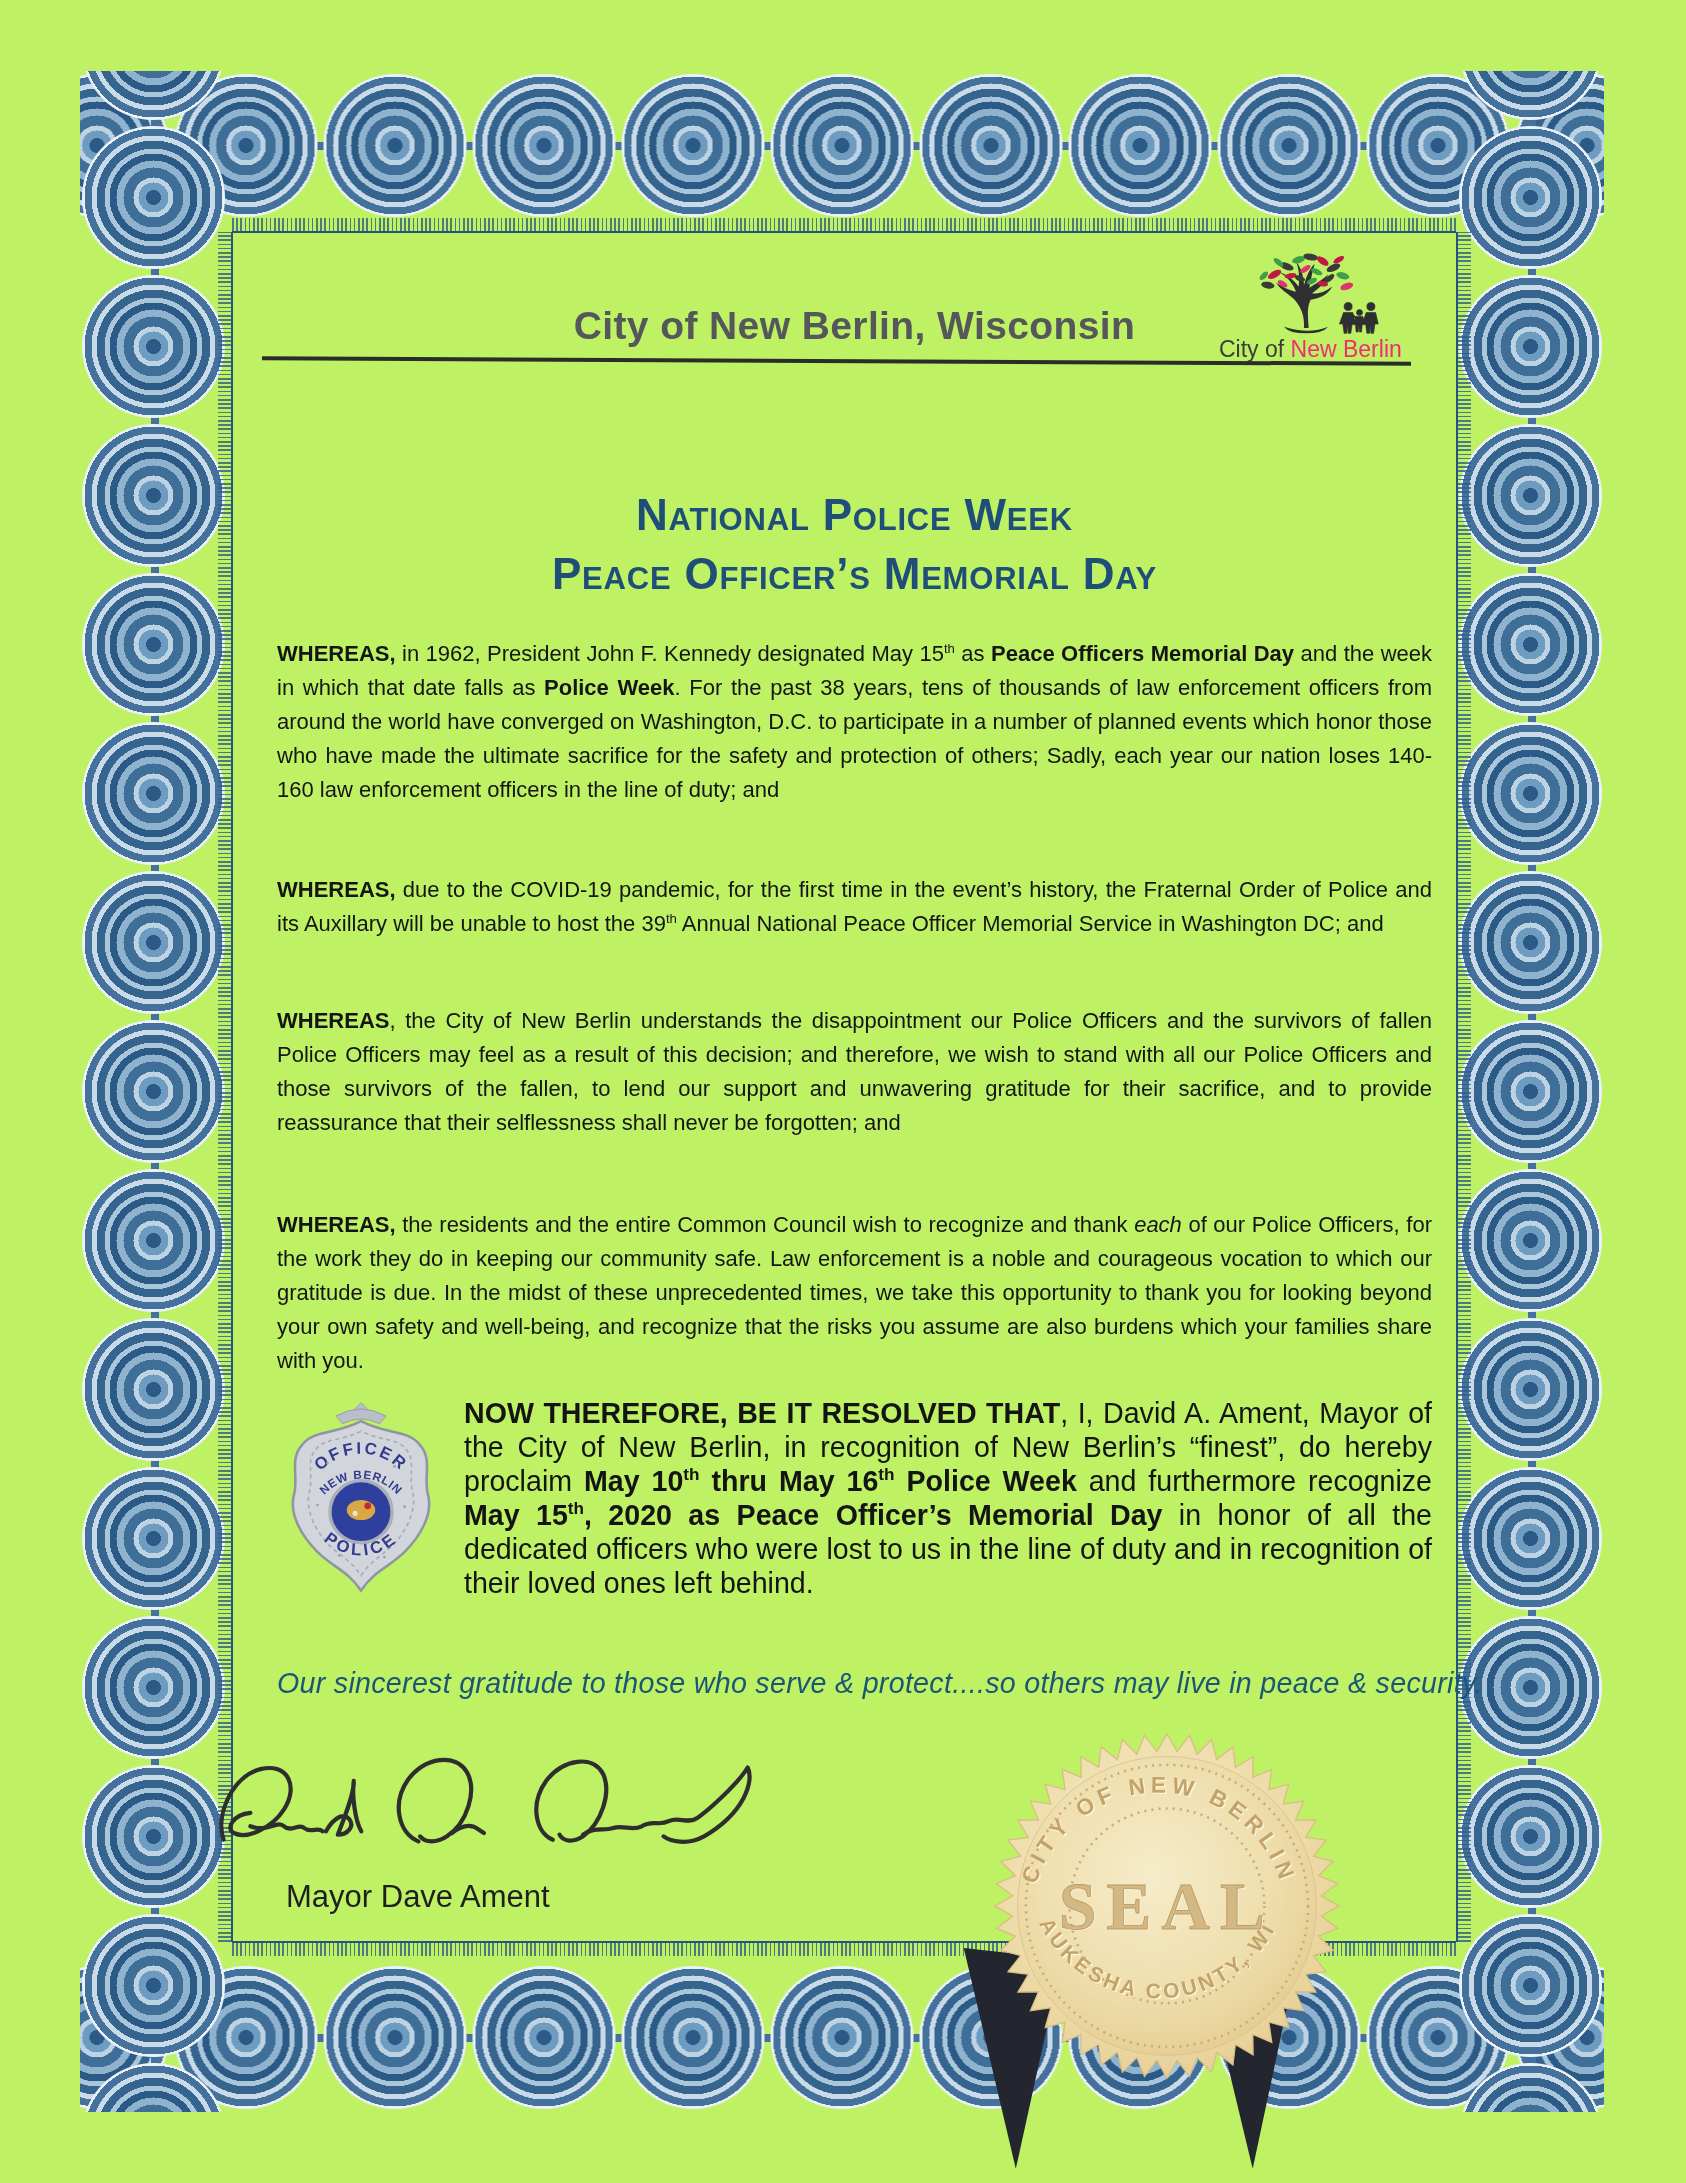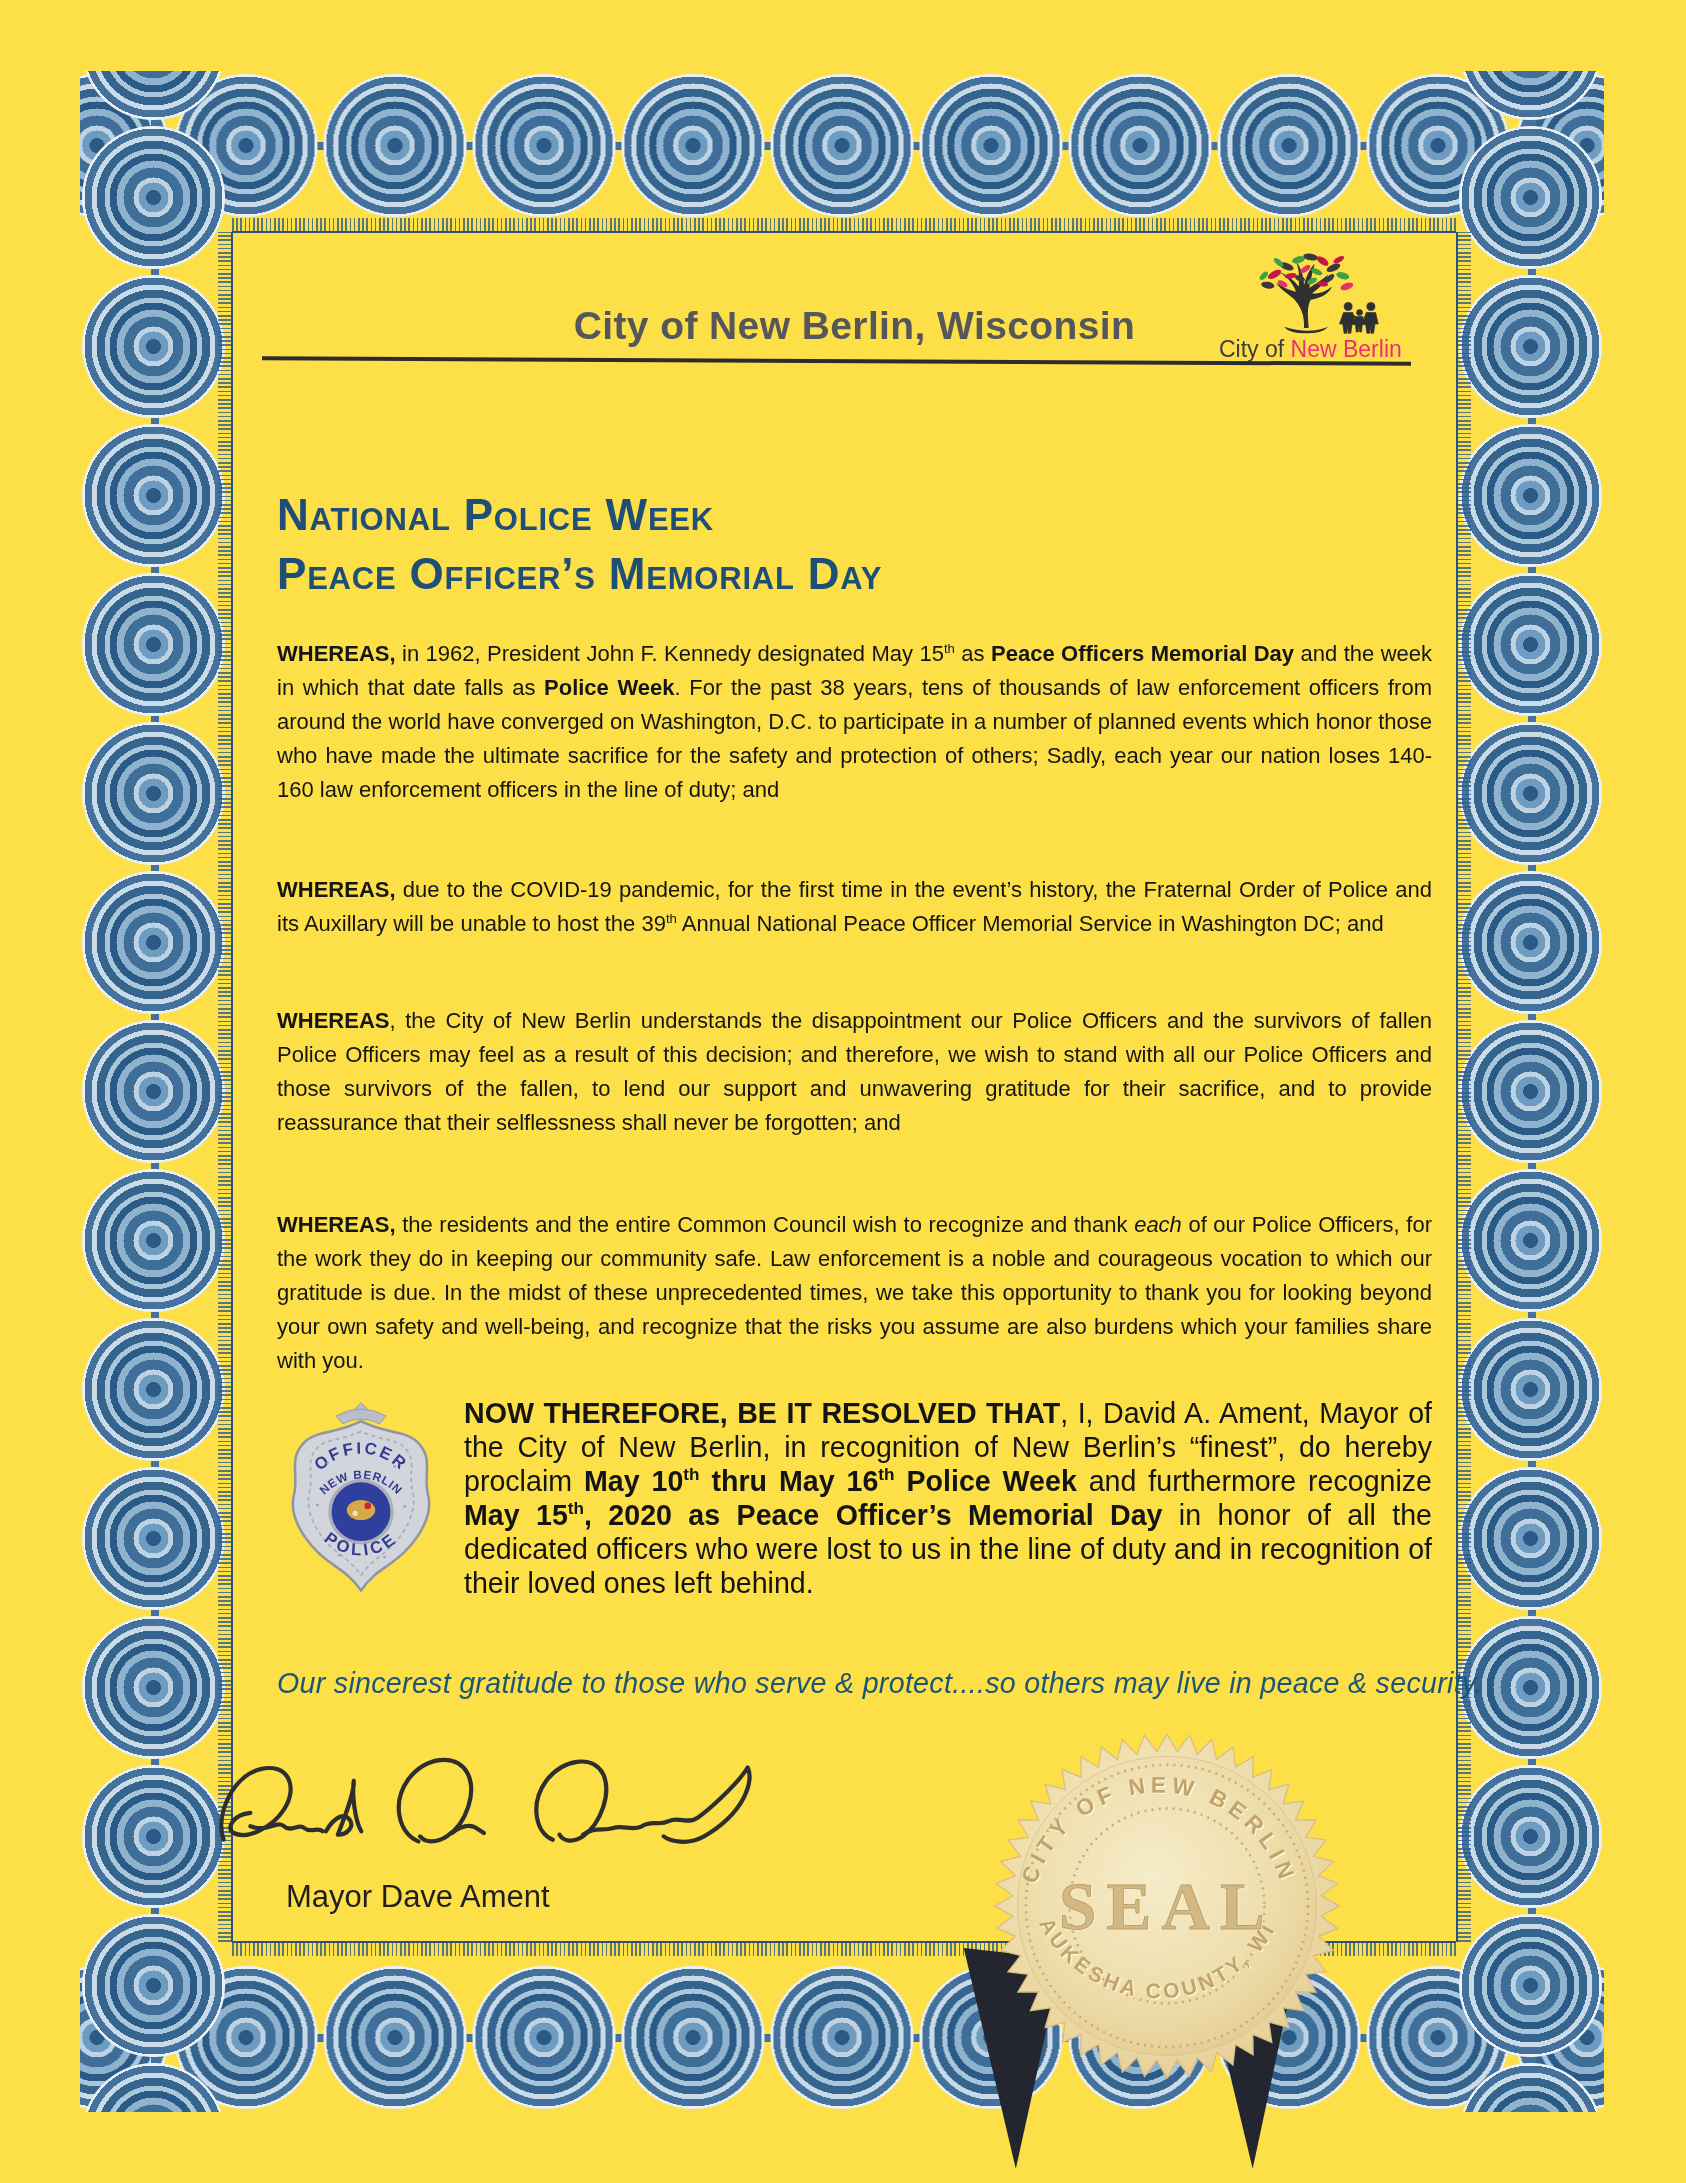--- a/index.html
+++ b/index.html
@@ -1,16 +1,16 @@
 <!DOCTYPE html>
 <html style="font-size:13.4px"><head>
 <meta charset="utf-8">
 <style>
   html,body{margin:0;padding:0;background:#ffffff;}
-  .page{position:relative;width:1687px;height:2183px;background:#fde047;overflow:hidden;
+  .page{position:relative;width:1687px;height:2183px;background:#bef264;overflow:hidden;
         font-family:"Liberation Sans",sans-serif;color:#141414;}
 
   
   .lace{position:absolute;z-index:1;
     background-image:
       radial-gradient(circle at 50% 50%,
         #2b5a87 0 7.6px,#6e9cc1 7.6px 15px,#bdd3e4 15px 20px,#3f6e99 20px 30px,
         #8fb2cf 30px 37px,#2b5a87 37px 44px,#a9c6db 44px 49px,#35648f 49px 57px,
         #c9dbe9 57px 62px,#44729c 62px 69px,#eaf1f7 69px 71px,transparent 72px);
     background-size:149px 149px;background-position:center;}
@@ -46,21 +46,21 @@
   .abs{position:absolute;z-index:3;}
   .city-line{left:277px;top:304px;width:1155px;text-align:center;
     font-size:39px;font-weight:700;color:#55575a;letter-spacing:0.4px;}
   .logo-box{left:1219px;top:249px;width:181px;text-align:center;}
   .logo-caption{font-size:23px;margin-top:-3.4px;white-space:nowrap;color:#3c3c3e;}
   .logo-caption .city{color:#ee2c77;}
   .divider{left:262px;top:359px;width:1149px;height:4.2px;background:#2c2c2c;
     transform:rotate(.28deg);}
   .proc-title{left:277px;top:369px;width:1155px;text-align:center;
     font-size:77px;font-weight:700;letter-spacing:13.4px;color:#943a35;}
-  .subtitle{left:277px;width:1155px;text-align:left;font-weight:700;
+  .subtitle{left:277px;width:1155px;text-align:center;font-weight:700;
     font-variant:small-caps;color:#1f4e79;font-size:44px;letter-spacing:0.8px;}
   .sub1{top:490px;} .sub2{top:549px;}
 
   .para{left:277px;width:1155px;font-size:22px;line-height:34px;text-align:justify;color:#151515;}
   .p1{top:637px;} .p2{top:873px;} .p3{top:1004px;} .p4{top:1196px;margin-top:12px;}
   .b{font-weight:700;} .i{font-style:italic;}
   sup{font-size:60%;line-height:0;}
 
   .resolve-row{left:277px;top:1396px;width:1155px;display:flex;align-items:flex-start;}
   .badge-wrap{width:172px;flex:0 0 172px;}

